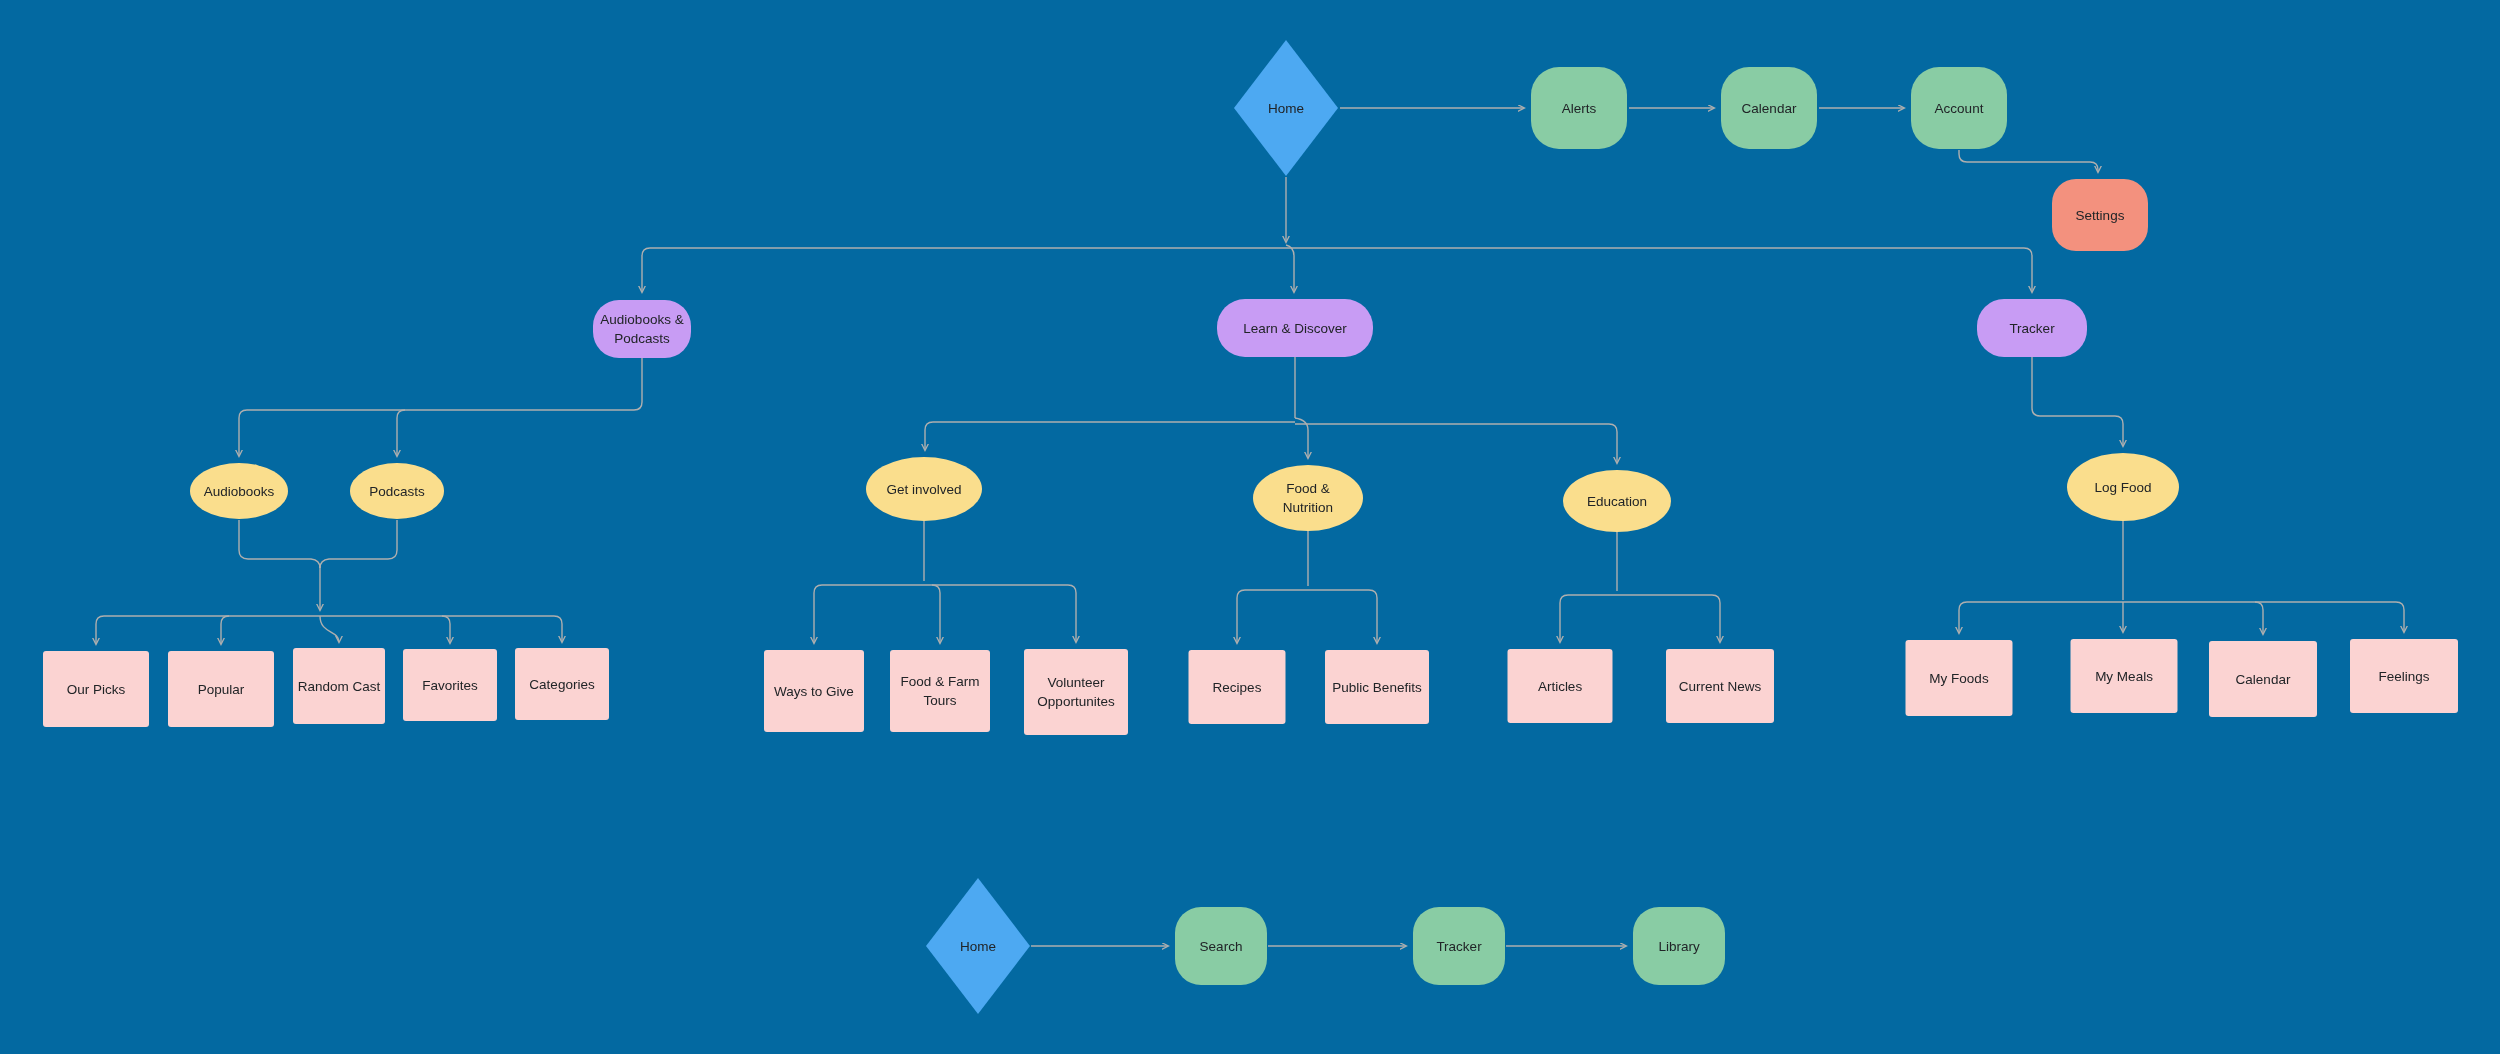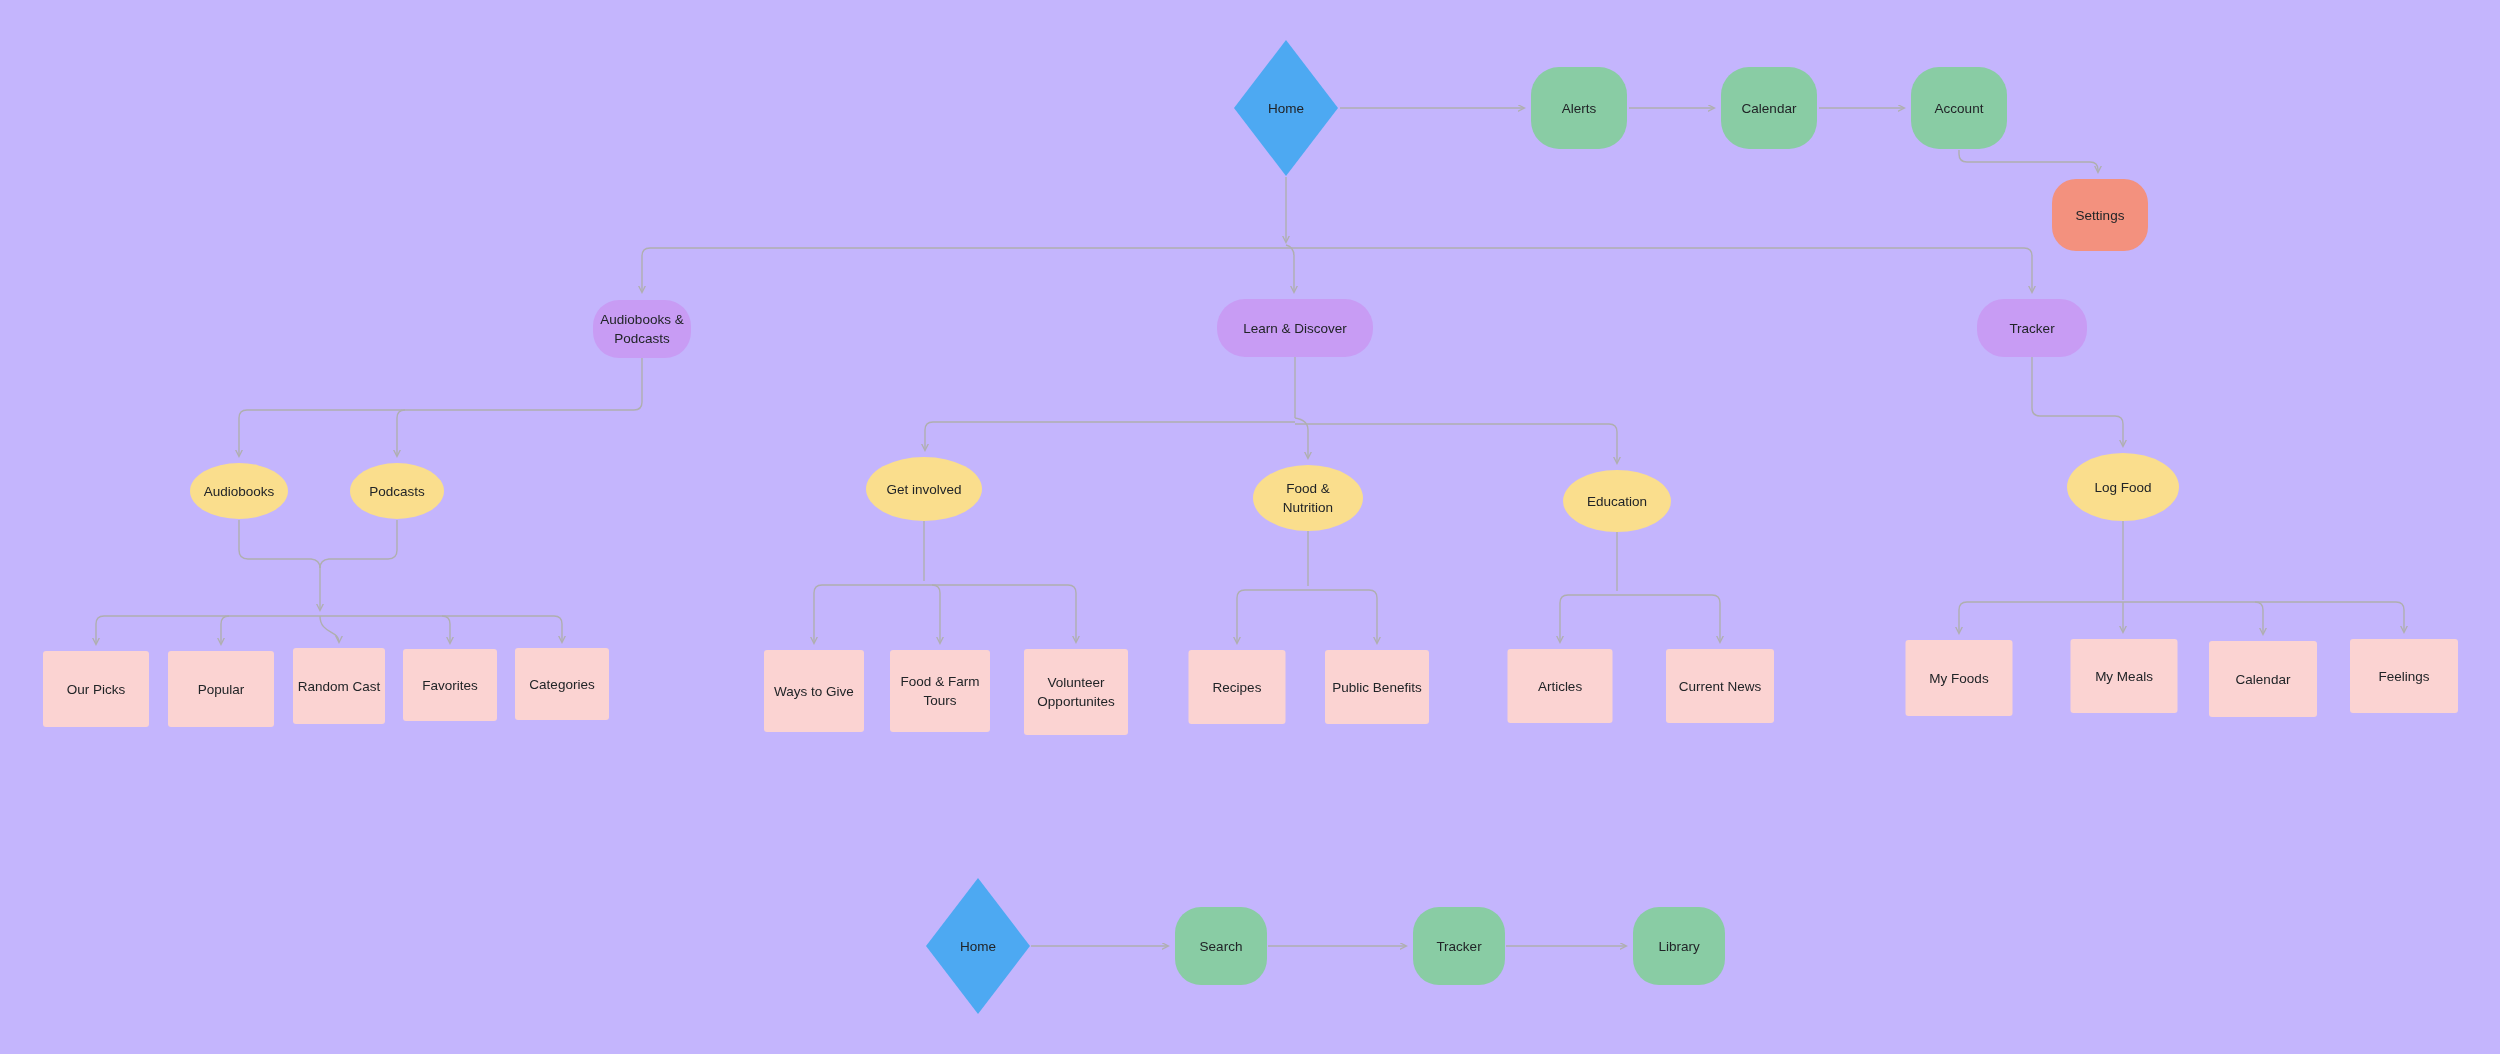--- a/index.html
+++ b/index.html
@@ -1,18 +1,18 @@
 <!DOCTYPE html>
 <html><head>
 <meta charset="utf-8">
 <style>
   html, body { margin: 0; padding: 0; background: #ffffff; }
   .stage {
     width: 2500px; height: 1054px; position: relative;
-    background: #c4b5fd; overflow: hidden;
+    background: #0369a1; overflow: hidden;
     font-family: "Liberation Sans", "DejaVu Sans", sans-serif;
   }
   svg { display: block; }
   .node { cursor: pointer; }
   .node text {
     font-family: "Liberation Sans", "DejaVu Sans", sans-serif;
     font-size: 13.5px;
   }
   .edge { fill: none; stroke-width: 1.4px; }
 </style>

